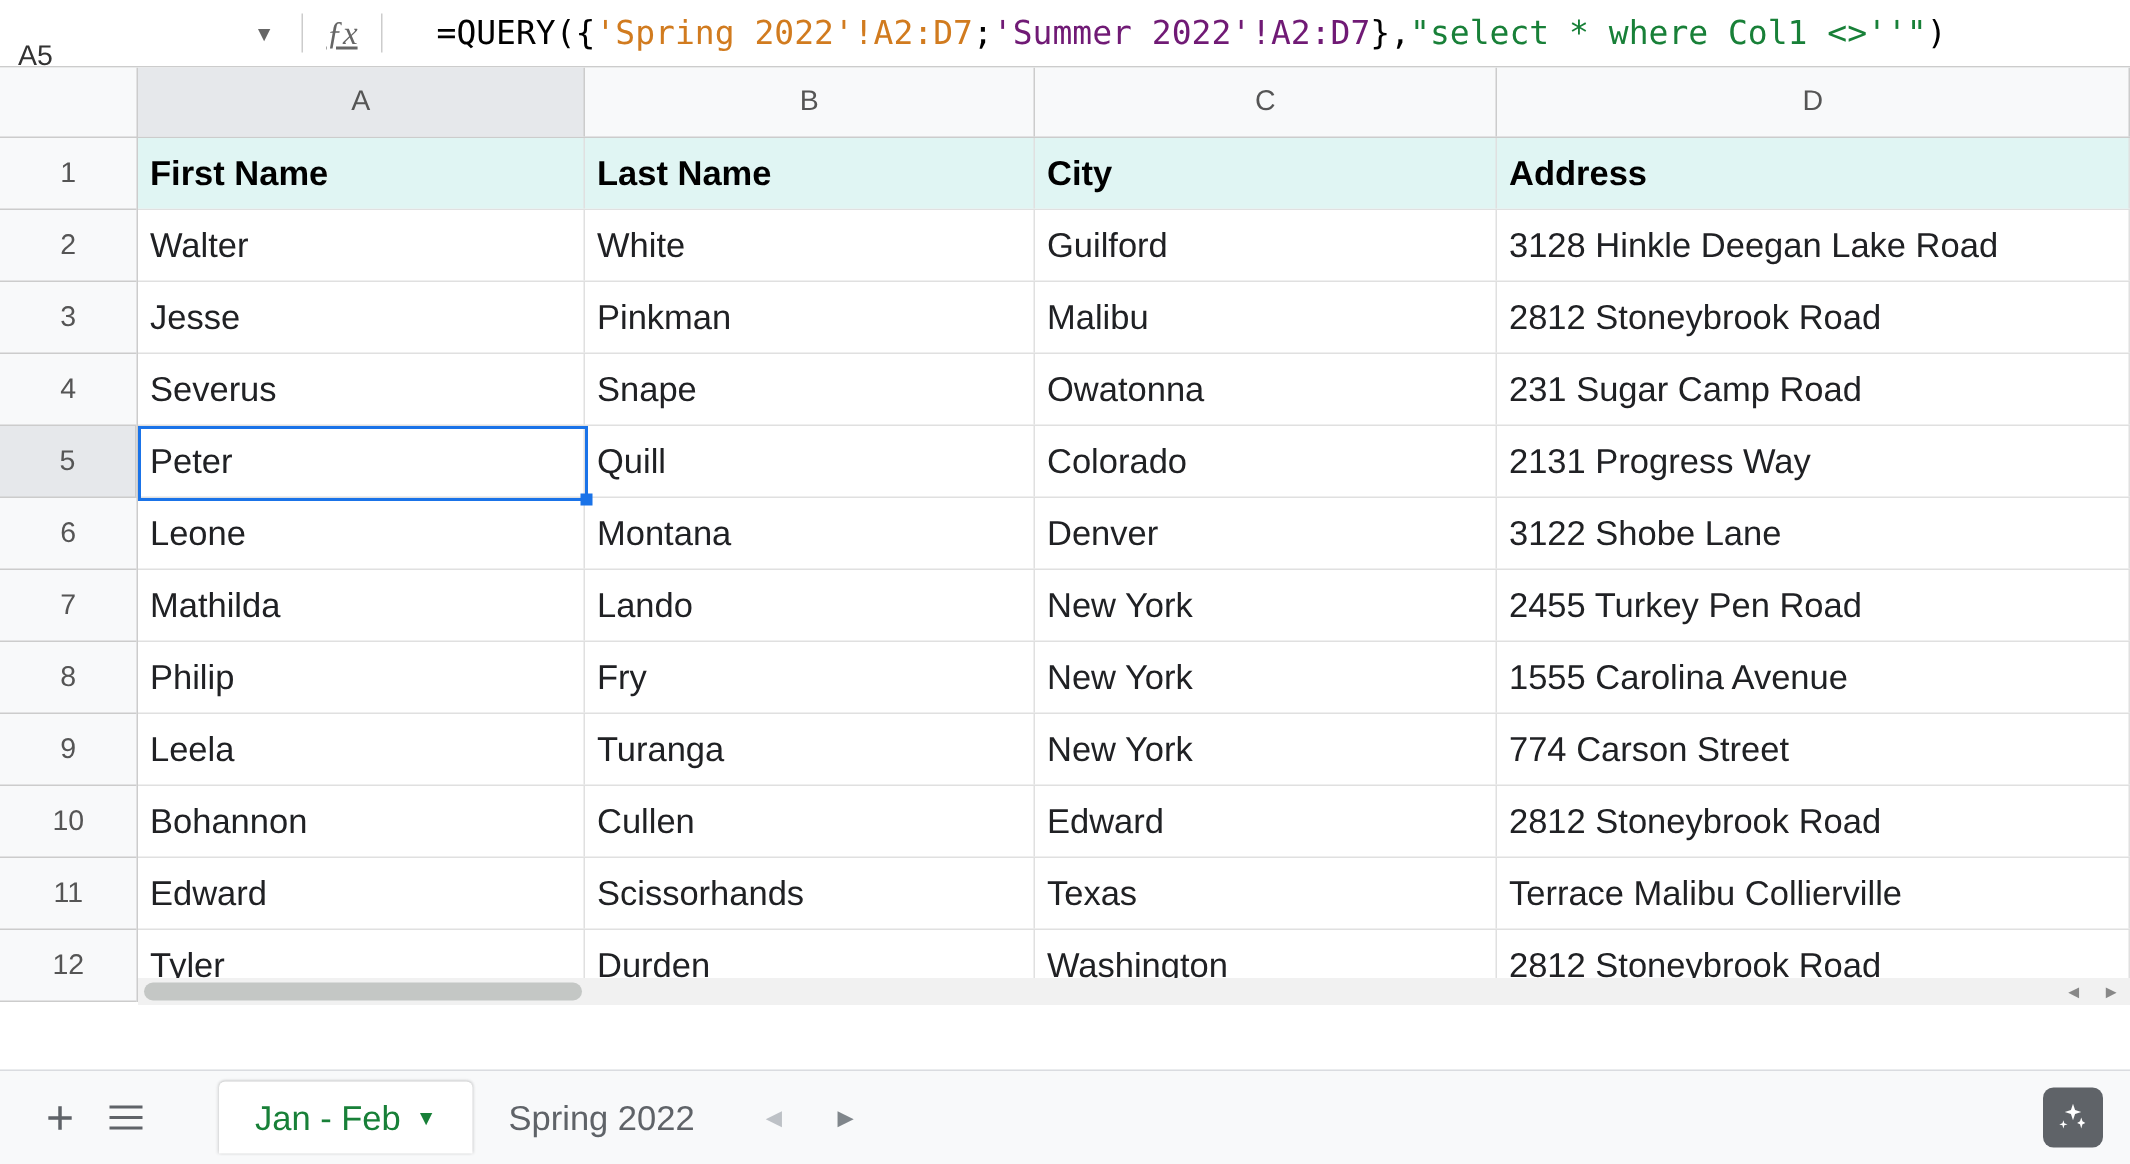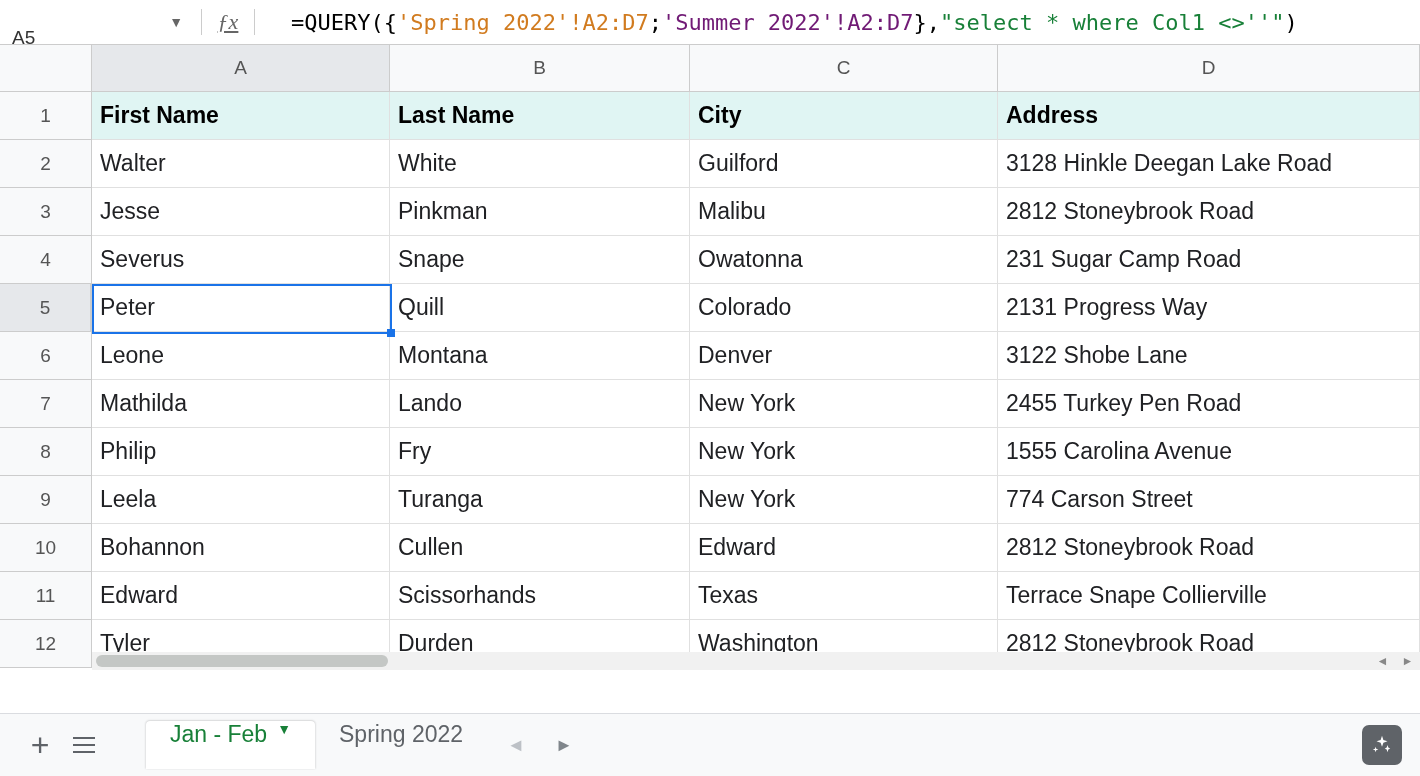--- a/index.html
+++ b/index.html
@@ -199,21 +199,21 @@
     display: flex;
     align-items: center;
     justify-content: center;
     color: #5f6368;
     font-size: 26px;
   }
   .sheet-tab {
     height: 48px;
     padding: 0 24px;
     display: flex;
-    align-items: flex-start;
+    align-items: center;
     font-size: 23px;
     color: #5f6368;
   }
   .sheet-tab.active {
     background: #fff;
     color: #188038;
     font-weight: 500;
     border-radius: 4px 4px 0 0;
     box-shadow: 0 -1px 2px rgba(0,0,0,.1), -1px 0 2px rgba(0,0,0,.07), 1px 0 2px rgba(0,0,0,.07);
   }
@@ -350,21 +350,21 @@
     <div class="row">
       <div class="cell col-A">Bohannon</div>
       <div class="cell col-B">Cullen</div>
       <div class="cell col-C">Edward</div>
       <div class="cell col-D">2812 Stoneybrook Road</div>
     </div>
     <div class="row">
       <div class="cell col-A">Edward</div>
       <div class="cell col-B">Scissorhands</div>
       <div class="cell col-C">Texas</div>
-      <div class="cell col-D">Terrace Snape Collierville</div>
+      <div class="cell col-D">Terrace Malibu Collierville</div>
     </div>
     <div class="row">
       <div class="cell col-A">Tyler</div>
       <div class="cell col-B">Durden</div>
       <div class="cell col-C">Washington</div>
       <div class="cell col-D">2812 Stoneybrook Road</div>
     </div>
   </div>
 
   <div class="active-cell" style="left:92px; top:239px; width:300px; height:50px;">

